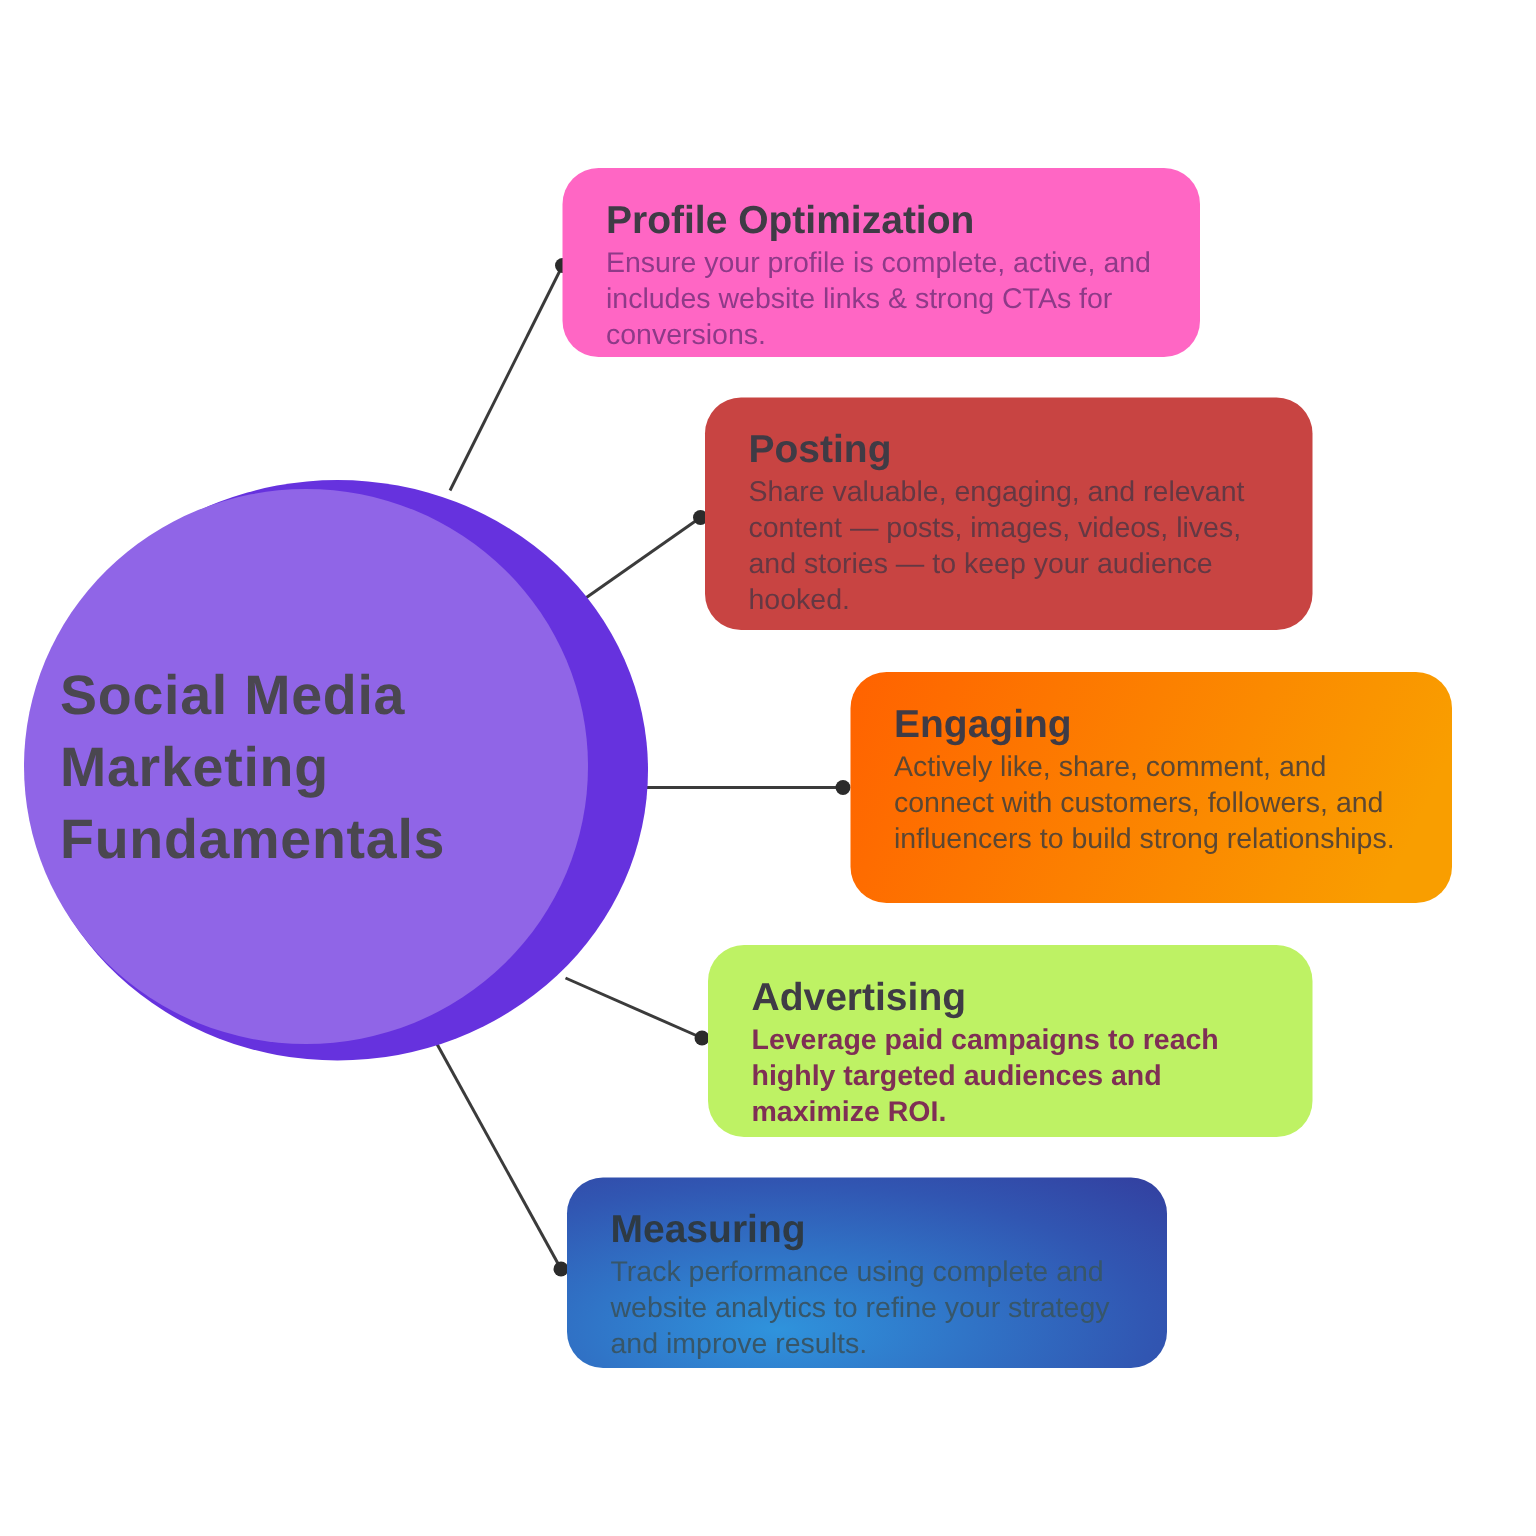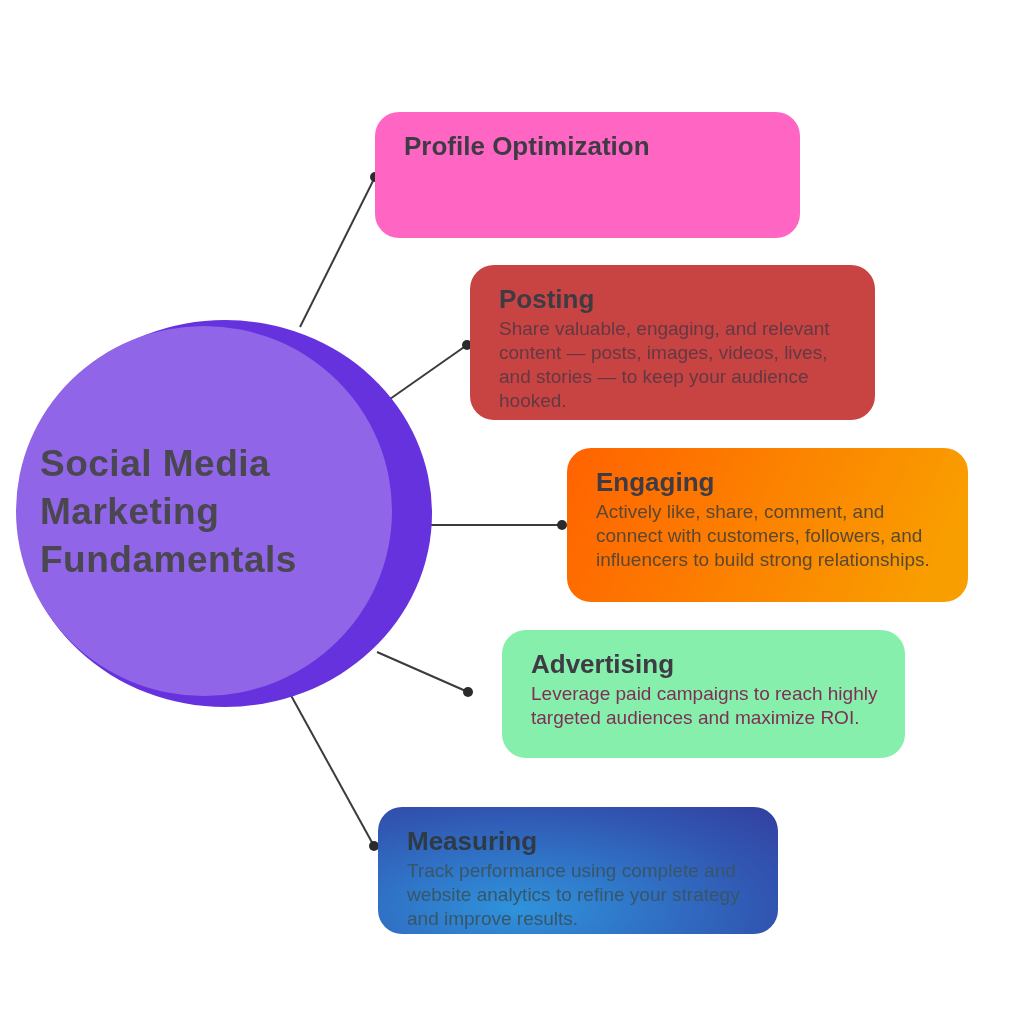--- a/index.html
+++ b/index.html
@@ -73,26 +73,25 @@
     background: #C84442;
   }
   .card-posting p { color: #643843; }
   .card-engaging {
     left: 567px; top: 448px; width: 401px; height: 154px;
     background: linear-gradient(115deg, #FF6200 0%, #F99E00 90%);
   }
   .card-engaging p { color: #5B4733; }
   .card-advertising {
     left: 472px; top: 630px; width: 403px; height: 128px;
-    background: #86efac;
-    margin-left: 30px;
+    background: #bef264;
   }
-  .card-advertising p { color: #7F2F55; }
+  .card-advertising p { color: #7F2F55; font-weight: bold; }
   .card-measuring {
-    left: 378px; top: 807px; width: 400px; height: 127px;
+    left: 378px; top: 785px; width: 400px; height: 127px;
     background: radial-gradient(ellipse at 35% 80%, #2F93DC 0%, #3156B2 68%, #333F9F 100%);
   }
   .card-measuring h2 { color: #2E3A44; }
   .card-measuring p { color: #375669; }
 </style>
 </head>
 <body>
 
 <div class="canvas">
 
@@ -108,20 +107,21 @@
     <line x1="288" y1="690" x2="374" y2="846" stroke="#3B3B3B" stroke-width="2"></line>
     <circle cx="374" cy="846" r="5" fill="#2B2B2B"></circle>
   </svg>
 
   <div class="circle-rim"></div>
   <div class="circle-face"></div>
   <div class="center-title">Social Media Marketing Fundamentals</div>
 
   <div class="card card-profile">
     <h2>Profile Optimization</h2>
+    <p>Ensure your profile is complete, active, and includes website links &amp; strong CTAs for conversions.</p>
   </div>
 
   <div class="card card-posting">
     <h2>Posting</h2>
     <p>Share valuable, engaging, and relevant content — posts, images, videos, lives, and stories — to keep your audience hooked.</p>
   </div>
 
   <div class="card card-engaging">
     <h2>Engaging</h2>
     <p>Actively like, share, comment, and connect with customers, followers, and influencers to build strong relationships.</p>

